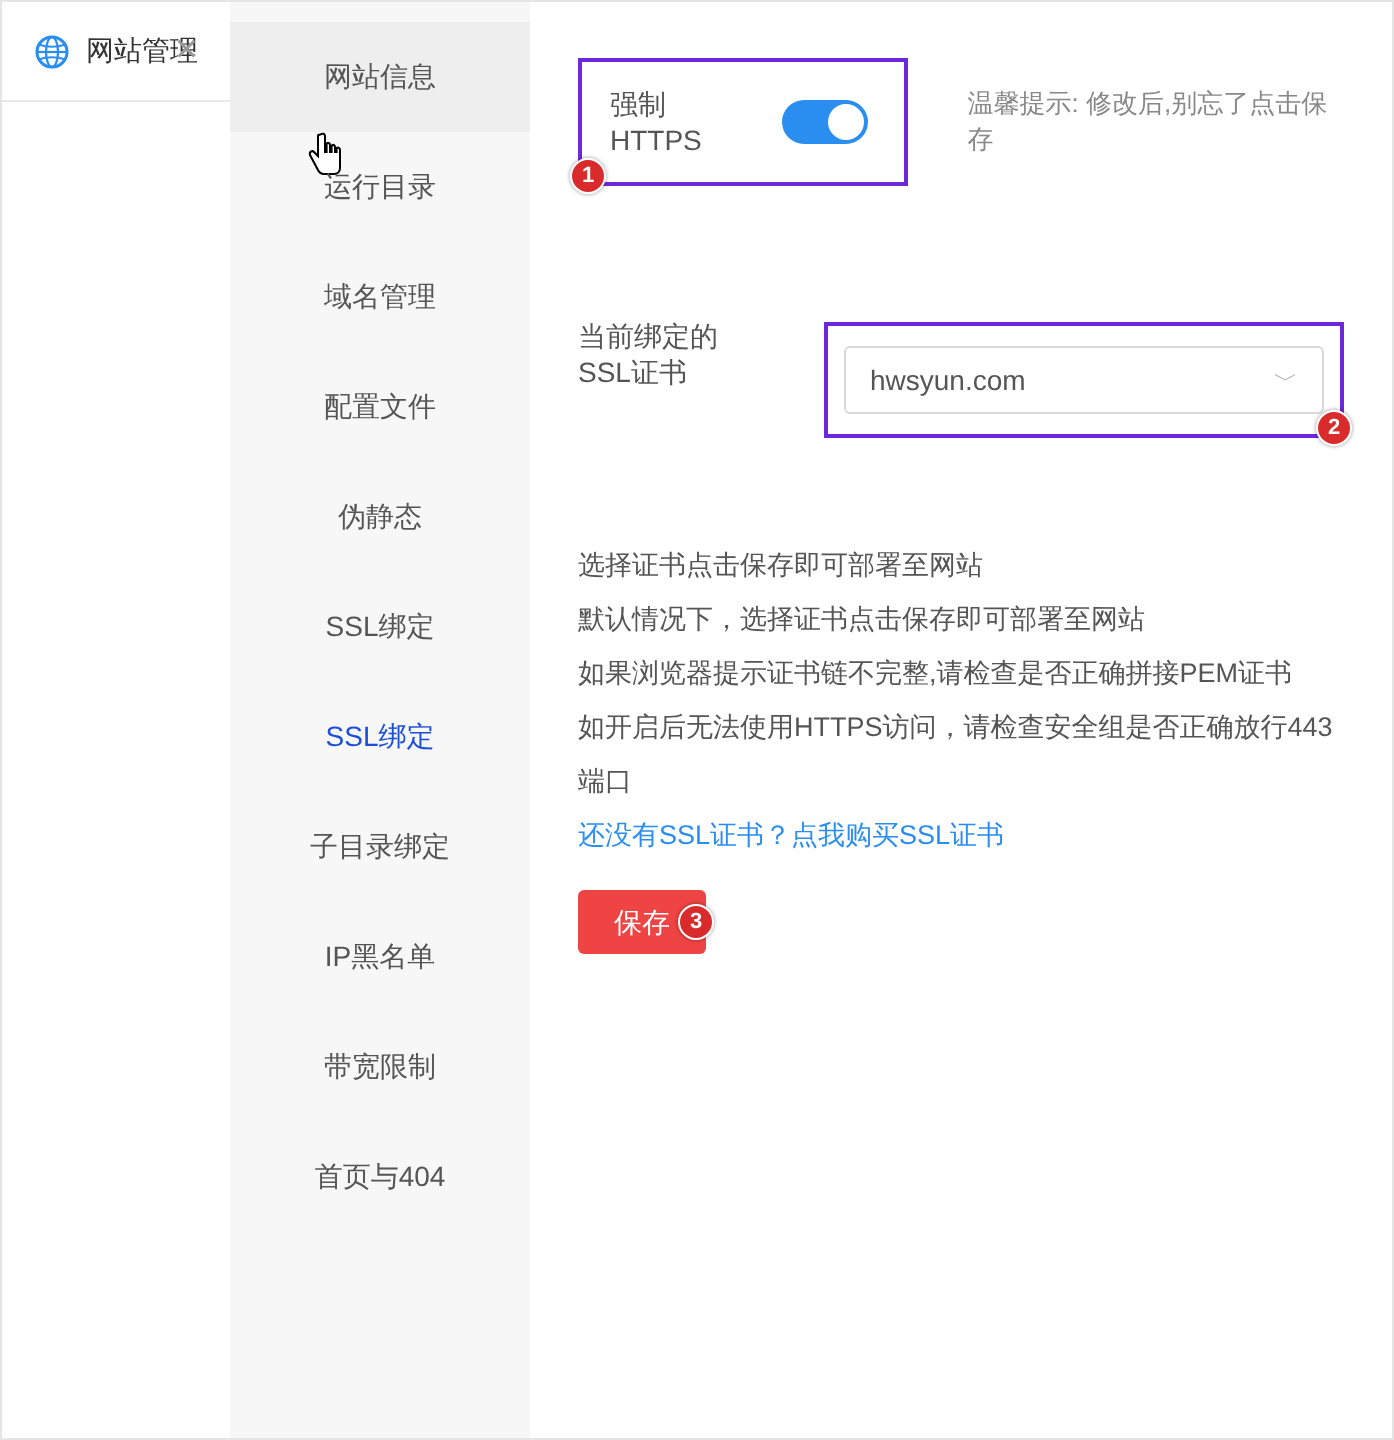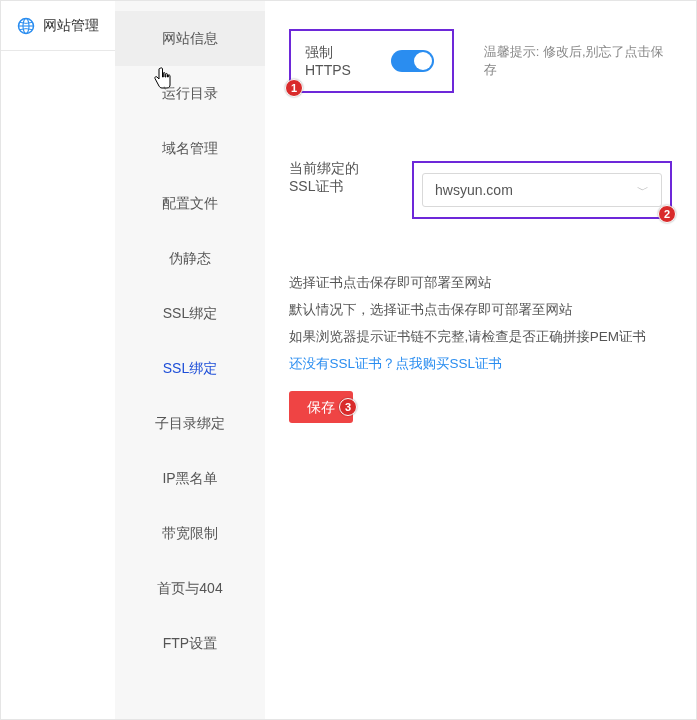--- a/index.html
+++ b/index.html
@@ -234,21 +234,20 @@
       <div class="sidebar-item"><span>运行目录</span></div>
       <div class="sidebar-item"><span>域名管理</span></div>
       <div class="sidebar-item"><span>配置文件</span></div>
       <div class="sidebar-item"><span>伪静态</span></div>
       <div class="sidebar-item"><span>SSL绑定</span></div>
       <div class="sidebar-item active"><span>SSL绑定</span></div>
       <div class="sidebar-item"><span>子目录绑定</span></div>
       <div class="sidebar-item"><span>IP黑名单</span></div>
       <div class="sidebar-item"><span>带宽限制</span></div>
       <div class="sidebar-item"><span>首页与404</span></div>
-      <div class="sidebar-item"><span>FTP设置</span></div>
     </div>
 
     <div class="content">
       <div class="row">
         <div class="highlight-box hb1">
           <span class="label-force">强制HTTPS</span>
           <span class="switch">
             <span class="switch-knob"></span>
           </span>
           <span class="marker m1">1</span>
@@ -266,20 +265,21 @@
           <span class="marker m2">2</span>
         </div>
       </div>
 
       <div class="gap-large"></div>
 
       <div class="info-block">
         <div>选择证书点击保存即可部署至网站</div>
         <div>默认情况下，选择证书点击保存即可部署至网站</div>
         <div>如果浏览器提示证书链不完整,请检查是否正确拼接PEM证书</div>
+        <div>如开启后无法使用HTTPS访问，请检查安全组是否正确放行443端口</div>
         <div class="link-line">还没有SSL证书？点我购买SSL证书</div>
       </div>
 
       <div class="save-row">
         <button class="save-btn">保存</button>
         <span class="marker m3">3</span>
       </div>
     </div>
   </div>
 </div>

